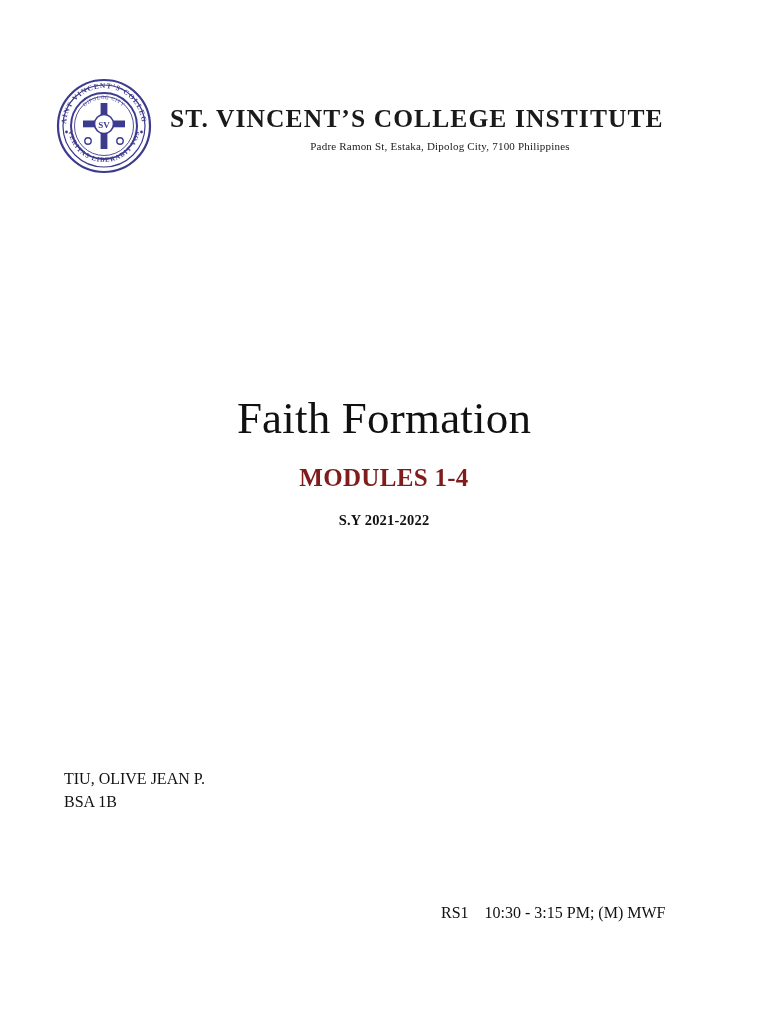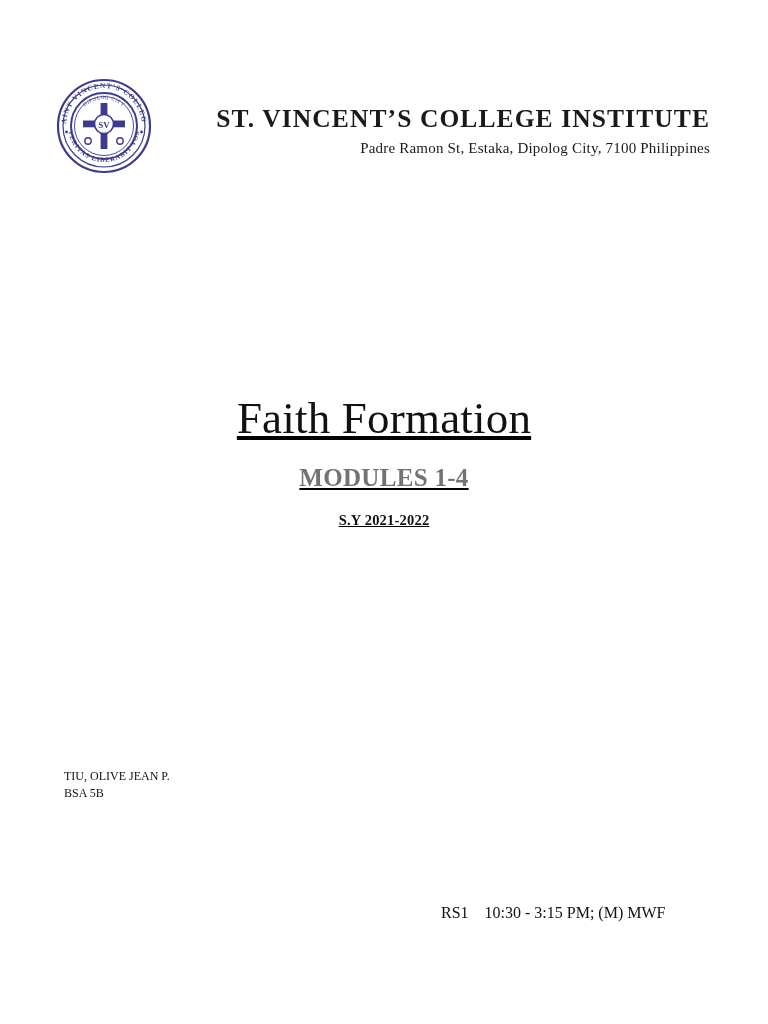--- a/index.html
+++ b/index.html
@@ -40,85 +40,84 @@
     height: 98px;
   }
 
   .logo svg { display: block; }
 
   .school-name {
     position: absolute;
     left: 170px;
     top: 32px;
     width: 540px;
-    text-align: right;
+    text-align: left;
     font-family: "Liberation Serif", serif;
     font-weight: bold;
     font-size: 25.5px;
     letter-spacing: 1.1px;
     color: #1a1a1a;
   }
 
   .school-address {
     position: absolute;
     left: 170px;
     top: 68px;
     width: 540px;
-    text-align: right;
+    text-align: center;
     font-family: "Liberation Serif", serif;
-    font-size: 15px;
+    font-size: 11px;
     letter-spacing: 0.2px;
     color: #1a1a1a;
   }
 
   
   .title-block {
     position: absolute;
     top: 395px;
     left: 0;
     width: 768px;
     text-align: center;
-    text-decoration: underline;
   }
 
   .doc-title {
     font-family: "Liberation Serif", serif;
     font-size: 45px;
     font-weight: normal;
     line-height: 1.05;
     color: #111111;
     margin: 0;
     letter-spacing: 0.2px;
   }
 
   .doc-subtitle {
     font-family: "Liberation Serif", serif;
     font-size: 25px;
     font-weight: bold;
     margin-top: 22px;
     letter-spacing: 0.3px;
-    color: #737373;
+    color: #7f1d1d;
   }
 
   .doc-schoolyear {
     font-family: "Liberation Serif", serif;
     font-size: 14.5px;
     font-weight: bold;
     margin-top: 20px;
     letter-spacing: 0.2px;
     color: #111111;
   }
 
   
   .student-block {
     position: absolute;
     left: 64px;
     top: 768px;
     font-family: "Liberation Serif", serif;
-    font-size: 12px;
+    font-size: 16px;
     line-height: 1.42;
     color: #111111;
   }
 
   
   .course-block {
     position: absolute;
     left: 417px;
     top: 879px;
     font-family: "Liberation Serif", serif;
@@ -179,21 +178,21 @@
   </div>
 
   <div class="title-block">
     <div class="doc-title">Faith Formation</div>
     <div class="doc-subtitle">MODULES 1-4</div>
     <div class="doc-schoolyear">S.Y 2021-2022</div>
   </div>
 
   <div class="student-block">
     <div>TIU, OLIVE JEAN P.</div>
-    <div>BSA 5B</div>
+    <div>BSA 1B</div>
   </div>
 
   <div class="course-block">
     <div class="course-line">
       <span>RS1</span><span>&nbsp;&nbsp;&nbsp;&nbsp;</span><span>10:30 - 3:15 PM; (M) MWF</span>
     </div>
   </div>
 
 </div>
 

